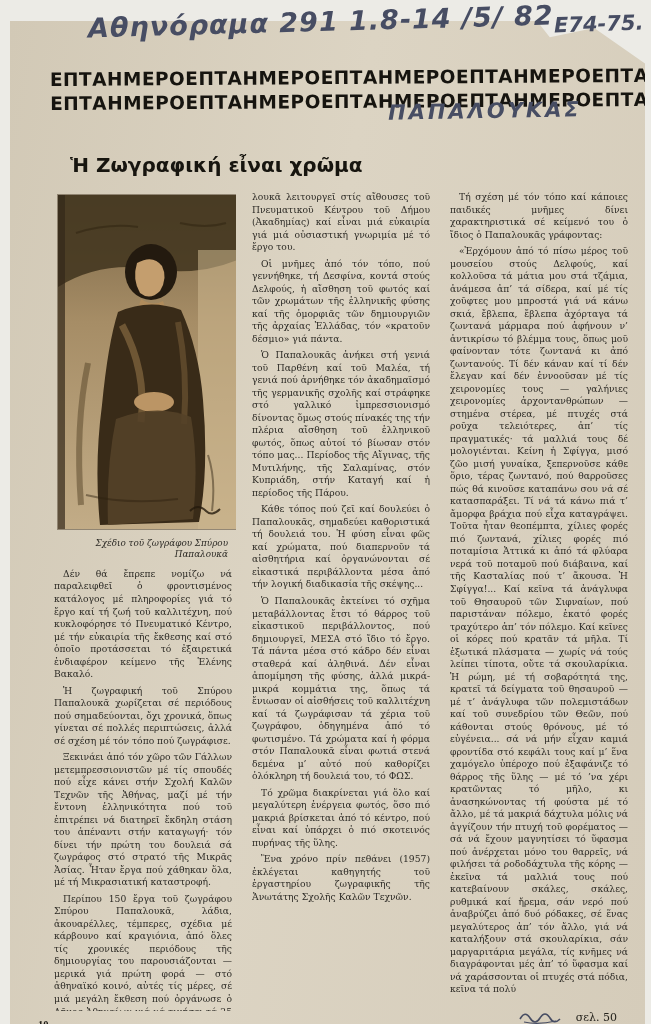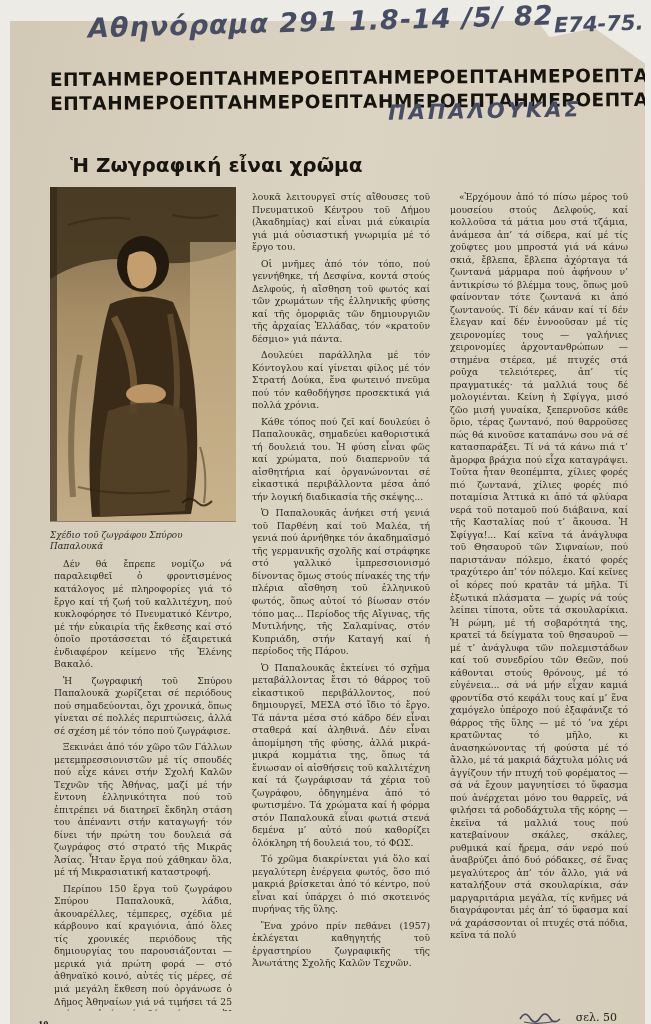--- a/index.html
+++ b/index.html
@@ -39,21 +39,21 @@
   .cols{
     position:absolute;left:40px;top:166px;width:582px;height:824px;z-index:2;
     display:flex;gap:12px;
   }
   .col{width:186px;height:824px;overflow:hidden;}
   .col p{
     margin:4px;font-size:9.2px;line-height:1.36;text-align:justify;
     color:#2c2a25;text-indent:9px;
   }
   .col p.noindent{text-indent:0;}
-  figure{margin:0;}
+  figure{margin:8px;text-align:right;}
   .sketch{
     width:186px;height:334px;display:block;
     outline:1px solid rgba(60,45,25,.45);
     background:#a78d66;
   }
   figcaption{
     margin:9px 0 6px 0;font-size:8.8px;line-height:1.25;font-style:italic;
     color:#2c2a25;
   }
   
@@ -128,29 +128,29 @@
       </figure>
       <p>Δέν θά ἔπρεπε νομίζω νά παραλειφθεῖ ὁ φροντισμένος κατάλογος μέ πληροφορίες γιά τό ἔργο καί τή ζωή τοῦ καλλιτέχνη, πού κυκλοφόρησε τό Πνευματικό Κέντρο, μέ τήν εὐκαιρία τῆς ἔκθεσης καί στό ὁποῖο προτάσσεται τό ἐξαιρετικά ἐνδιαφέρον κείμενο τῆς Ἑλένης Βακαλό.</p>
       <p>Ἡ ζωγραφική τοῦ Σπύρου Παπαλουκᾶ χωρίζεται σέ περιόδους πού σημαδεύονται, ὄχι χρονικά, ὅπως γίνεται σέ πολλές περιπτώσεις, ἀλλά σέ σχέση μέ τόν τόπο πού ζωγράφισε.</p>
       <p>Ξεκινάει ἀπό τόν χῶρο τῶν Γάλλων μετεμπρεσσιονιστῶν μέ τίς σπουδές πού εἶχε κάνει στήν Σχολή Καλῶν Τεχνῶν τῆς Ἀθήνας, μαζί μέ τήν ἔντονη ἑλληνικότητα πού τοῦ ἐπιτρέπει νά διατηρεῖ ἔκδηλη στάση του ἀπέναντι στήν καταγωγή· τόν δίνει τήν πρώτη του δουλειά σά ζωγράφος στό στρατό τῆς Μικρᾶς Ἀσίας. Ἦταν ἔργα πού χάθηκαν ὅλα, μέ τή Μικρασιατική καταστροφή.</p>
       <p>Περίπου 150 ἔργα τοῦ ζωγράφου Σπύρου Παπαλουκᾶ, λάδια, ἀκουαρέλλες, τέμπερες, σχέδια μέ κάρβουνο καί κραγιόνια, ἀπό ὅλες τίς χρονικές περιόδους τῆς δημιουργίας του παρουσιάζονται — μερικά γιά πρώτη φορά — στό ἀθηναϊκό κοινό, αὐτές τίς μέρες, σέ μιά μεγάλη ἔκθεση πού ὀργάνωσε ὁ Δῆμος Ἀθηναίων γιά νά τιμήσει τά 25 χρόνια ἀπό τό θάνατό του. Ἡ ἀναδρομική ἔκθεση Παπα-</p>
     </div>
 
     <div class="col">
       <p class="noindent">λουκᾶ λειτουργεῖ στίς αἴθουσες τοῦ Πνευματικοῦ Κέντρου τοῦ Δήμου (Ἀκαδημίας) καί εἶναι μιά εὐκαιρία γιά μιά οὐσιαστική γνωριμία μέ τό ἔργο του.</p>
       <p>Οἱ μνῆμες ἀπό τόν τόπο, πού γεννήθηκε, τή Δεσφίνα, κοντά στούς Δελφούς, ἡ αἴσθηση τοῦ φωτός καί τῶν χρωμάτων τῆς ἑλληνικῆς φύσης καί τῆς ὀμορφιᾶς τῶν δημιουργιῶν τῆς ἀρχαίας Ἑλλάδας, τόν «κρατοῦν δέσμιο» γιά πάντα.</p>
-      <p>Δουλεύει παράλληλα μέ τόν Κόντογλου καί γίνεται φίλος μέ τόν Στρατή Δούκα, ἕνα φωτεινό πνεῦμα πού τόν καθοδήγησε προσεκτικά γιά πολλά χρόνια.</p>
+      <p>Ὁ Παπαλουκᾶς ἀνήκει στή γενιά τοῦ Παρθένη καί τοῦ Μαλέα, τή γενιά πού ἀρνήθηκε τόν ἀκαδημαϊσμό τῆς γερμανικῆς σχολῆς καί στράφηκε στό γαλλικό ἰμπρεσσιονισμό δίνοντας ὅμως στούς πίνακές της τήν πλέρια αἴσθηση τοῦ ἑλληνικοῦ φωτός, ὅπως αὐτοί τό βίωσαν στόν τόπο μας... Περίοδος τῆς Αἴγινας, τῆς Μυτιλήνης, τῆς Σαλαμίνας, στόν Κυπριάδη, στήν Καταγή καί ἡ περίοδος τῆς Πάρου.</p>
       <p>Κάθε τόπος πού ζεῖ καί δουλεύει ὁ Παπαλουκᾶς, σημαδεύει καθοριστικά τή δουλειά του. Ἡ φύση εἶναι φῶς καί χρώματα, πού διαπερνοῦν τά αἰσθητήρια καί ὀργανώνονται σέ εἰκαστικά περιβάλλοντα μέσα ἀπό τήν λογική διαδικασία τῆς σκέψης...</p>
-      <p>Ὁ Παπαλουκᾶς ἀνήκει στή γενιά τοῦ Παρθένη καί τοῦ Μαλέα, τή γενιά πού ἀρνήθηκε τόν ἀκαδημαϊσμό τῆς γερμανικῆς σχολῆς καί στράφηκε στό γαλλικό ἰμπρεσσιονισμό δίνοντας ὅμως στούς πίνακές της τήν πλέρια αἴσθηση τοῦ ἑλληνικοῦ φωτός, ὅπως αὐτοί τό βίωσαν στόν τόπο μας... Περίοδος τῆς Αἴγινας, τῆς Μυτιλήνης, τῆς Σαλαμίνας, στόν Κυπριάδη, στήν Καταγή καί ἡ περίοδος τῆς Πάρου.</p>
       <p>Ὁ Παπαλουκᾶς ἐκτείνει τό σχῆμα μεταβάλλοντας ἔτσι τό θάρρος τοῦ εἰκαστικοῦ περιβάλλοντος, πού δημιουργεῖ, ΜΕΣΑ στό ἴδιο τό ἔργο. Τά πάντα μέσα στό κάδρο δέν εἶναι σταθερά καί ἀληθινά. Δέν εἶναι ἀπομίμηση τῆς φύσης, ἀλλά μικρά-μικρά κομμάτια της, ὅπως τά ἔνιωσαν οἱ αἰσθήσεις τοῦ καλλιτέχνη καί τά ζωγράφισαν τά χέρια τοῦ ζωγράφου, ὁδηγημένα ἀπό τό φωτισμένο. Τά χρώματα καί ἡ φόρμα στόν Παπαλουκᾶ εἶναι φωτιά στενά δεμένα μ’ αὐτό πού καθορίζει ὁλόκληρη τή δουλειά του, τό ΦΩΣ.</p>
       <p>Τό χρῶμα διακρίνεται γιά ὅλο καί μεγαλύτερη ἐνέργεια φωτός, ὅσο πιό μακριά βρίσκεται ἀπό τό κέντρο, πού εἶναι καί ὑπάρχει ὁ πιό σκοτεινός πυρήνας τῆς ὕλης.</p>
       <p>Ἕνα χρόνο πρίν πεθάνει (1957) ἐκλέγεται καθηγητής τοῦ ἐργαστηρίου ζωγραφικῆς τῆς Ἀνωτάτης Σχολῆς Καλῶν Τεχνῶν.</p>
     </div>
 
     <div class="col">
+      <p>Τή σχέση μέ τόν τόπο καί κάποιες παιδικές μνῆμες δίνει χαρακτηριστικά σέ κείμενό του ὁ ἴδιος ὁ Παπαλουκᾶς γράφοντας:</p>
       <p>«Ἐρχόμουν ἀπό τό πίσω μέρος τοῦ μουσείου στούς Δελφούς, καί κολλοῦσα τά μάτια μου στά τζάμια, ἀνάμεσα ἀπ’ τά σίδερα, καί μέ τίς χοῦφτες μου μπροστά γιά νά κάνω σκιά, ἔβλεπα, ἔβλεπα ἀχόρταγα τά ζωντανά μάρμαρα πού ἀφήνουν ν’ ἀντικρίσω τό βλέμμα τους, ὅπως μοῦ φαίνονταν τότε ζωντανά κι ἀπό ζωντανούς. Τί δέν κάναν καί τί δέν ἔλεγαν καί δέν ἐννοοῦσαν μέ τίς χειρονομίες τους — γαλήνιες χειρονομίες ἀρχοντανθρώπων — στημένα στέρεα, μέ πτυχές στά ροῦχα τελειότερες, ἀπ’ τίς πραγματικές· τά μαλλιά τους δέ μολογιένται. Κείνη ἡ Σφίγγα, μισό ζῶο μισή γυναίκα, ξεπερνοῦσε κάθε ὅριο, τέρας ζωντανό, πού θαρροῦσες πώς θά κινοῦσε καταπάνω σου νά σέ κατασπαράξει. Τί νά τά κάνω πιά τ’ ἄμορφα βράχια πού εἶχα καταγράψει. Τοῦτα ἦταν θεοπέμπτα, χίλιες φορές πιό ζωντανά, χίλιες φορές πιό ποταμίσια Ἀττικά κι ἀπό τά φλύαρα νερά τοῦ ποταμοῦ πού διάβαινα, καί τῆς Κασταλίας πού τ’ ἄκουσα. Ἡ Σφίγγα!... Καί κεῖνα τά ἀνάγλυφα τοῦ Θησαυροῦ τῶν Σιφναίων, πού παριστάναν πόλεμο, ἑκατό φορές τραχύτερο ἀπ’ τόν πόλεμο. Καί κεῖνες οἱ κόρες πού κρατᾶν τά μῆλα. Τί ἐξωτικά πλάσματα — χωρίς νά τούς λείπει τίποτα, οὔτε τά σκουλαρίκια. Ἡ ρώμη, μέ τή σοβαρότητά της, κρατεῖ τά δείγματα τοῦ θησαυροῦ — μέ τ’ ἀνάγλυφα τῶν πολεμιστάδων καί τοῦ συνεδρίου τῶν Θεῶν, πού κάθονται στούς θρόνους, μέ τό εὐγένεια... σά νά μήν εἶχαν καμιά φροντίδα στό κεφάλι τους καί μ’ ἕνα χαμόγελο ὑπέροχο πού ἐξαφάνιζε τό θάρρος τῆς ὕλης — μέ τό ’να χέρι κρατῶντας τό μῆλο, κι ἀνασηκώνοντας τή φούστα μέ τό ἄλλο, μέ τά μακριά δάχτυλα μόλις νά ἀγγίζουν τήν πτυχή τοῦ φορέματος — σά νά ἔχουν μαγνητίσει τό ὕφασμα πού ἀνέρχεται μόνο του θαρρεῖς, νά φιλήσει τά ροδοδάχτυλα τῆς κόρης — ἐκεῖνα τά μαλλιά τους πού κατεβαίνουν σκάλες, σκάλες, ρυθμικά καί ἤρεμα, σάν νερό πού ἀναβρύζει ἀπό δυό ρόδακες, σέ ἕνας μεγαλύτερος ἀπ’ τόν ἄλλο, γιά νά καταλήξουν στά σκουλαρίκια, σάν μαργαριτάρια μεγάλα, τίς κνῆμες νά διαγράφονται μές ἀπ’ τό ὕφασμα καί νά χαράσσονται οἱ πτυχές στά πόδια, κεῖνα τά πολύ</p>
     </div>
 
   </div>
 
   <div class="pagenum-left">10</div>
   <div class="pagenum-right">
     <svg class="scribble" width="44" height="16" viewBox="0 0 44 16" xmlns="http://www.w3.org/2000/svg">
       <path d="M2,10 q5,-9 10,-1 q5,8 10,0 q5,-8 10,0 q4,7 10,1" stroke="#474d63" stroke-width="1.6" fill="none"></path>
       <path d="M6,13 q14,3 32,-1" stroke="#474d63" stroke-width="1.2" fill="none"></path>

